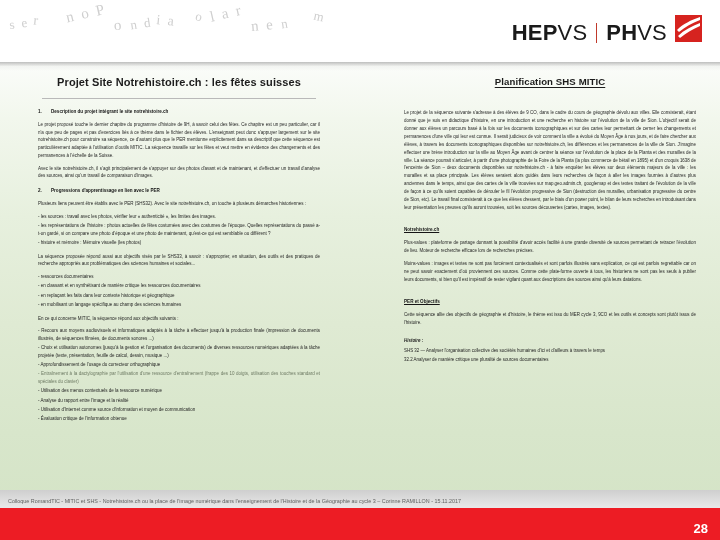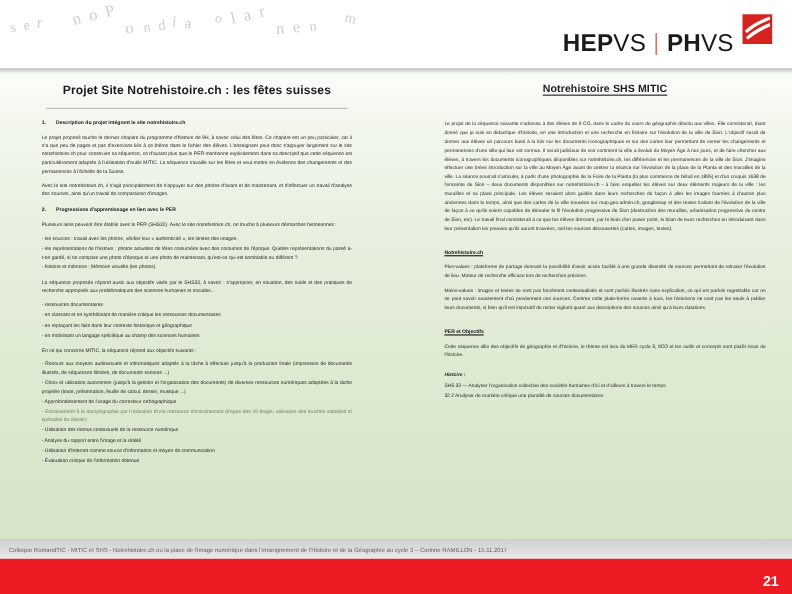--- a/index.html
+++ b/index.html
@@ -30,21 +30,21 @@
   }
   #scribble span{display:inline-block;}
   .s1{transform:rotate(-8deg) translateY(9px);font-size:13px;}
   .s2{transform:rotate(-13deg) translateY(-1px);font-size:15px;}
   .s3{transform:rotate(6deg) translateY(6px);font-size:14px;}
   .s4{transform:rotate(-5deg) translateY(11px);font-size:15px;}
   .s5{transform:rotate(12deg) translateY(2px);font-size:13px;}
   
   #logo{
     position:absolute;right:18px;top:16px;height:34px;
-    display:flex;align-items:flex-end;
+    display:flex;align-items:center;
   }
   #logo .word{
     font-family:"Liberation Sans", sans-serif;
     font-size:22px;letter-spacing:.2px;color:#1a1a1a;line-height:1;
   }
   #logo .word b{font-weight:bold;}
   #logo .word i{font-style:normal;font-weight:normal;}
   #logo .bar{
     width:1px;height:20px;background:#c0392b;margin:0 9px;
   }
@@ -180,36 +180,36 @@
       <p class="li">- Approfondissement de l'usage du correcteur orthographique</p>
       <p class="li gray">- Entraînement à la dactylographie par l'utilisation d'une ressource d'entraînement (frappe des 10 doigts, utilisation des touches standard et spéciales du clavier)</p>
       <p class="li">- Utilisation des menus contextuels de la ressource numérique</p>
       <p class="li">- Analyse du rapport entre l'image et la réalité</p>
       <p class="li">- Utilisation d'Internet comme source d'information et moyen de communication</p>
       <p class="li">- Évaluation critique de l'information obtenue</p>
     </div>
   </div>
 
   <div class="col" id="col-right">
-    <div class="col-title">Notrehistoire SHS MITIC</div>
+    <div class="col-title">Planification SHS MITIC</div>
 
     <div class="body-txt" style="margin-top:22px">
       <p class="p">Le projet de la séquence suivante s'adresse à des élèves de 9 CO, dans le cadre du cours de géographie dévolu aux villes. Elle consisterait, étant donné que je suis en didactique d'histoire, en une introduction et une recherche en histoire sur l'évolution de la ville de Sion. L'objectif serait de donner aux élèves un parcours basé à la fois sur les documents iconographiques et sur des cartes leur permettant de cerner les changements et permanences d'une ville qui leur est connue. Il serait judicieux de voir comment la ville a évolué du Moyen Âge à nos jours, et de faire chercher aux élèves, à travers les documents iconographiques disponibles sur notrehistoire.ch, les différences et les permanences de la ville de Sion. J'imagine effectuer une brève introduction sur la ville au Moyen Âge avant de centrer la séance sur l'évolution de la place de la Planta et des murailles de la ville. La séance pourrait s'articuler, à partir d'une photographie de la Foire de la Planta (la plus commerce de bétail en 1895) et d'un croquis 1638 de l'enceinte de Sion – deux documents disponibles sur notrehistoire.ch - à faire enquêter les élèves sur deux éléments majeurs de la ville : les murailles et sa place principale. Les élèves seraient alors guidés dans leurs recherches de façon à aller les images fournies à d'autres plus anciennes dans le temps, ainsi que des cartes de la ville trouvées sur map.geo.admin.ch, googlemap et des textes traitant de l'évolution de la ville de façon à ce qu'ils soient capables de dérouler le fil l'évolution progressive de Sion (destruction des murailles, urbanisation progressive du centre de Sion, etc). Le travail final consisterait à ce que les élèves dressent, par le biais d'un power point, le bilan de leurs recherches en introduisant dans leur présentation les preuves qu'ils auront trouvées, soit les sources découvertes (cartes, images, textes).</p>
 
       <div class="sub-head" style="margin-top:14px">Notrehistoire.ch</div>
       <p class="p">Plus-values : plateforme de partage donnant la possibilité d'avoir accès facilité à une grande diversité de sources permettant de retracer l'évolution de lieu. Moteur de recherche efficace lors de recherches précises.</p>
       <p class="p">Moins-values : images et textes ne sont pas forcément contextualisés et sont parfois illustrés sans explication, ce qui est parfois regrettable car on ne peut savoir exactement d'où proviennent ces sources. Comme cette plate-forme ouverte à tous, les historiens ne sont pas les seuls à publier leurs documents, si bien qu'il est impératif de rester vigilant quant aux descriptions des sources ainsi qu'à leurs datations.</p>
 
       <div class="sub-head" style="margin-top:14px">PER et Objectifs</div>
       <p class="p">Cette séquence allie des objectifs de géographie et d'histoire, le thème est issu du MER cycle 3, 9CO et les outils et concepts sont plutôt issus de l'histoire.</p>
       <p class="p ital bold" style="margin-top:10px;margin-bottom:2px">Histoire :</p>
       <p class="li">SHS 32 — Analyser l'organisation collective des sociétés humaines d'ici et d'ailleurs à travers le temps</p>
       <p class="li">32.2 Analyser de manière critique une pluralité de sources documentaires</p>
     </div>
   </div>
 
   <div id="footer-strip"></div>
   <div id="footer-text">Colloque RomandTIC - MITIC et SHS - Notrehistoire.ch ou la place de l'image numérique dans l'enseignement de l'Histoire et de la Géographie au cycle 3 – Corinne RAMILLON - 15.11.2017</div>
   <div id="footer-bar">
-    <div id="page-num">21</div>
+    <div id="page-num">28</div>
   </div>
 
 </div>
 
 </body></html>

